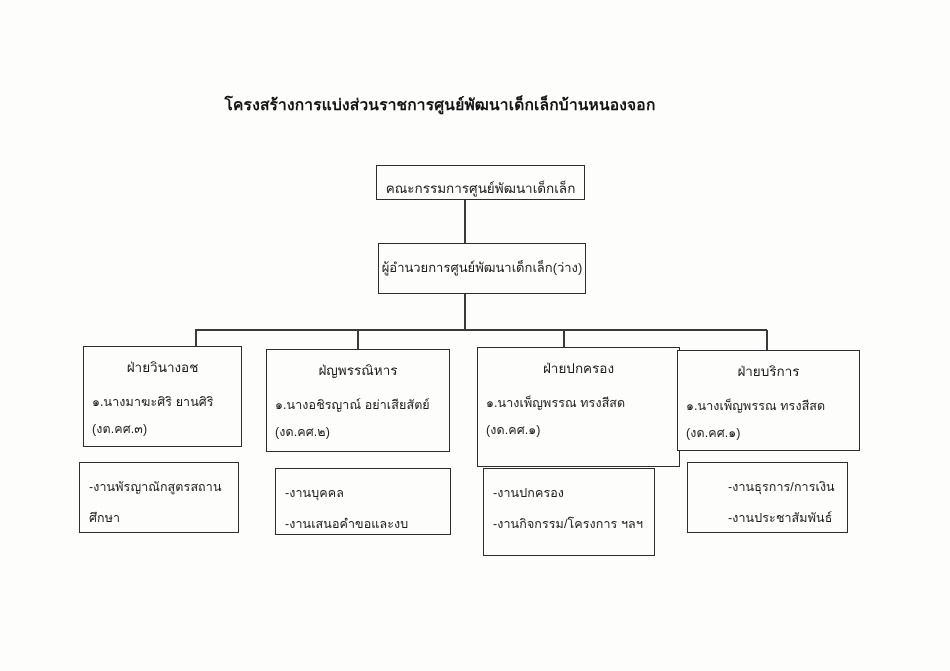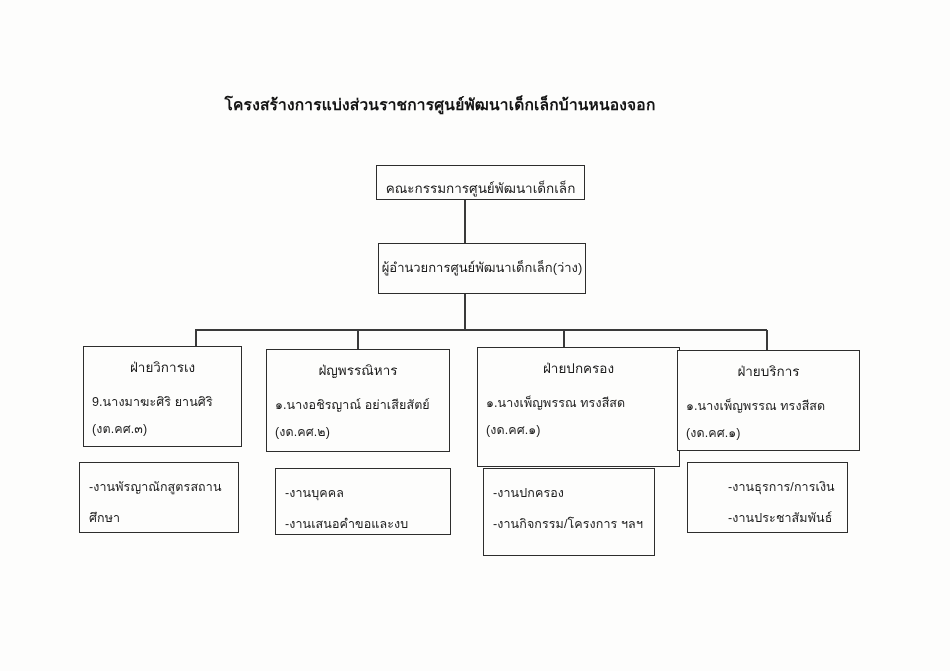--- a/index.html
+++ b/index.html
@@ -96,22 +96,22 @@
   <div class="line vline" style="left:464px; top:294px; height:36px;"></div>
 
   <div class="line hline" style="left:195px; top:329px; width:572px;"></div>
 
   <div class="line vline" style="left:195px; top:330px; height:16px;"></div>
   <div class="line vline" style="left:357px; top:330px; height:19px;"></div>
   <div class="line vline" style="left:563px; top:330px; height:17px;"></div>
   <div class="line vline" style="left:766px; top:330px; height:20px;"></div>
 
   <div class="box dept-box dept-1">
-    <div class="dept-title">ฝ่ายวิการเง</div>
-    <div class="member">9.นางมาฆะศิริ  ยานศิริ (งต.คศ.๓)</div>
+    <div class="dept-title">ฝ่ายวินางอช</div>
+    <div class="member">๑.นางมาฆะศิริ  ยานศิริ (งต.คศ.๓)</div>
 
   </div>
 
   <div class="box dept-box dept-2">
     <div class="dept-title">ฝ่ญพรรณิหาร</div>
     <div class="member">๑.นางอชิรญาณ์ อย่าเสียสัตย์ (งด.คศ.๒)</div>
 
   </div>
 
   <div class="box dept-box dept-3">

